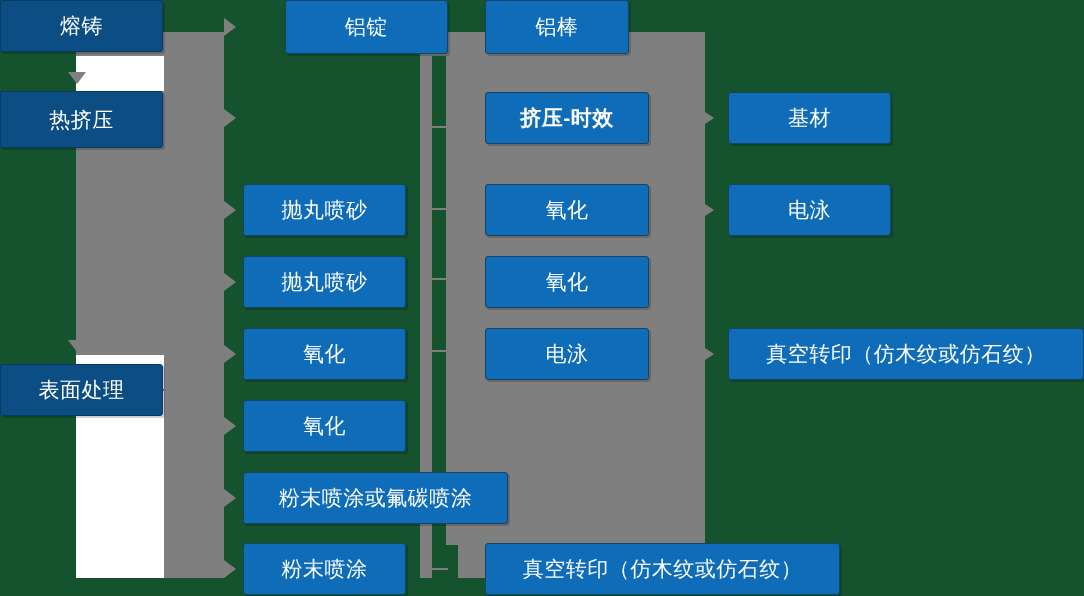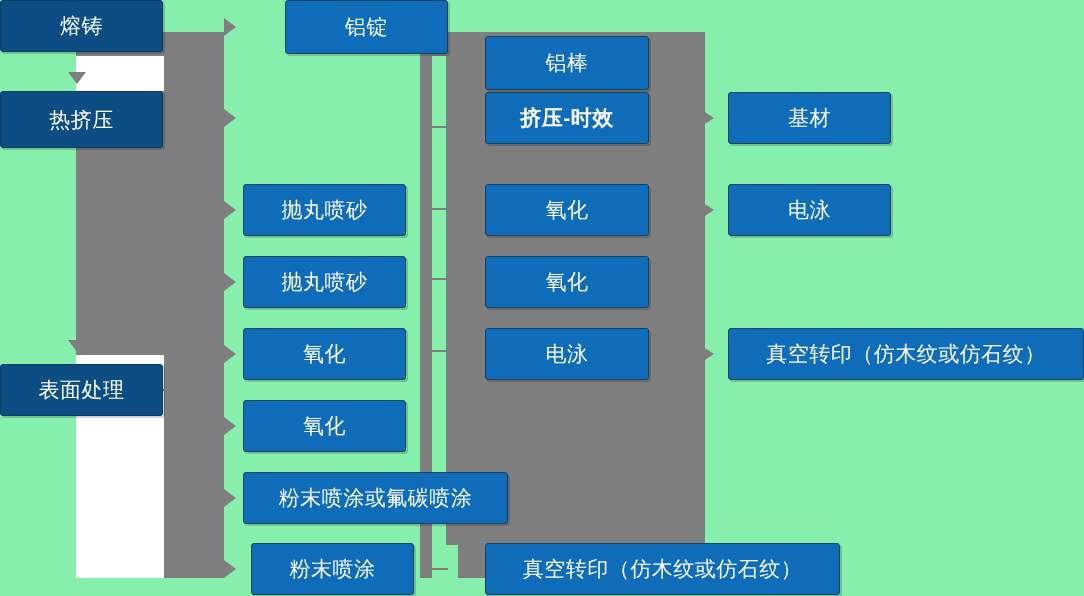--- a/index.html
+++ b/index.html
@@ -8,21 +8,21 @@
     padding: 0;
     background: #ffffff;
   }
   body {
     font-family: "Liberation Sans", "DejaVu Sans", sans-serif;
   }
   #canvas {
     position: relative;
     width: 1084px;
     height: 596px;
-    background: #86efac;
+    background: #14532d;
     overflow: hidden;
   }
 
   
   .band {
     position: absolute;
     background: #7F7F7F;
   }
   .arrowhead {
     position: absolute;
@@ -145,25 +145,25 @@
   </div>
   <div class="box light" style="left:243px; top:328px; width:163px; height:52px;">
     <span class="box-label">氧化</span>
   </div>
   <div class="box light" style="left:243px; top:400px; width:163px; height:52px;">
     <span class="box-label">氧化</span>
   </div>
   <div class="box light" style="left:243px; top:472px; width:265px; height:52px;">
     <span class="box-label">粉末喷涂或氟碳喷涂</span>
   </div>
-  <div class="box light" style="left:251px; top:543px; width:163px; height:52px;">
+  <div class="box light" style="left:243px; top:543px; width:163px; height:52px;">
     <span class="box-label">粉末喷涂</span>
   </div>
 
-  <div class="box light" style="left:485px; top:0px; width:164px; height:54px;margin-top:36px;">
+  <div class="box light" style="left:485px; top:0px; width:144px; height:54px;">
     <span class="box-label">铝棒</span>
   </div>
   <div class="box light" style="left:485px; top:92px; width:164px; height:52px;font-weight:bold;">
     <span class="box-label">挤压-时效</span>
   </div>
   <div class="box light" style="left:485px; top:184px; width:164px; height:52px;">
     <span class="box-label">氧化</span>
   </div>
   <div class="box light" style="left:485px; top:256px; width:164px; height:52px;">
     <span class="box-label">氧化</span>

